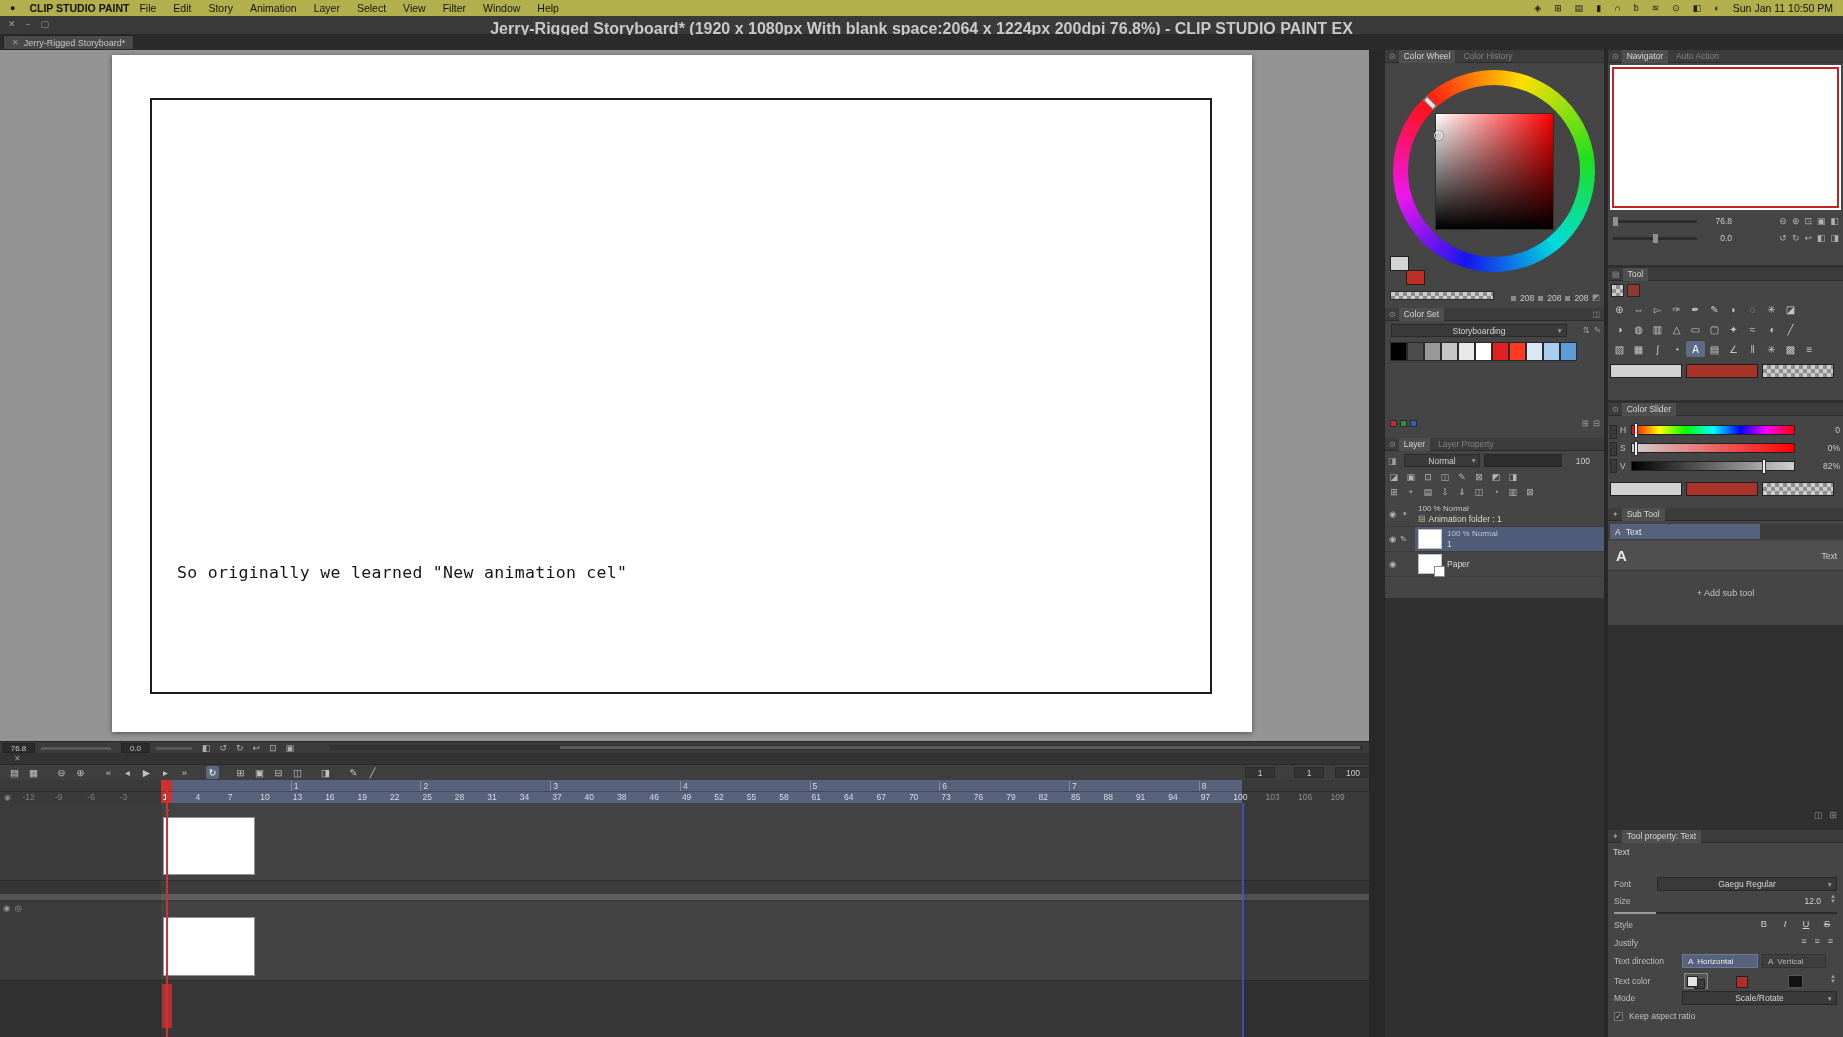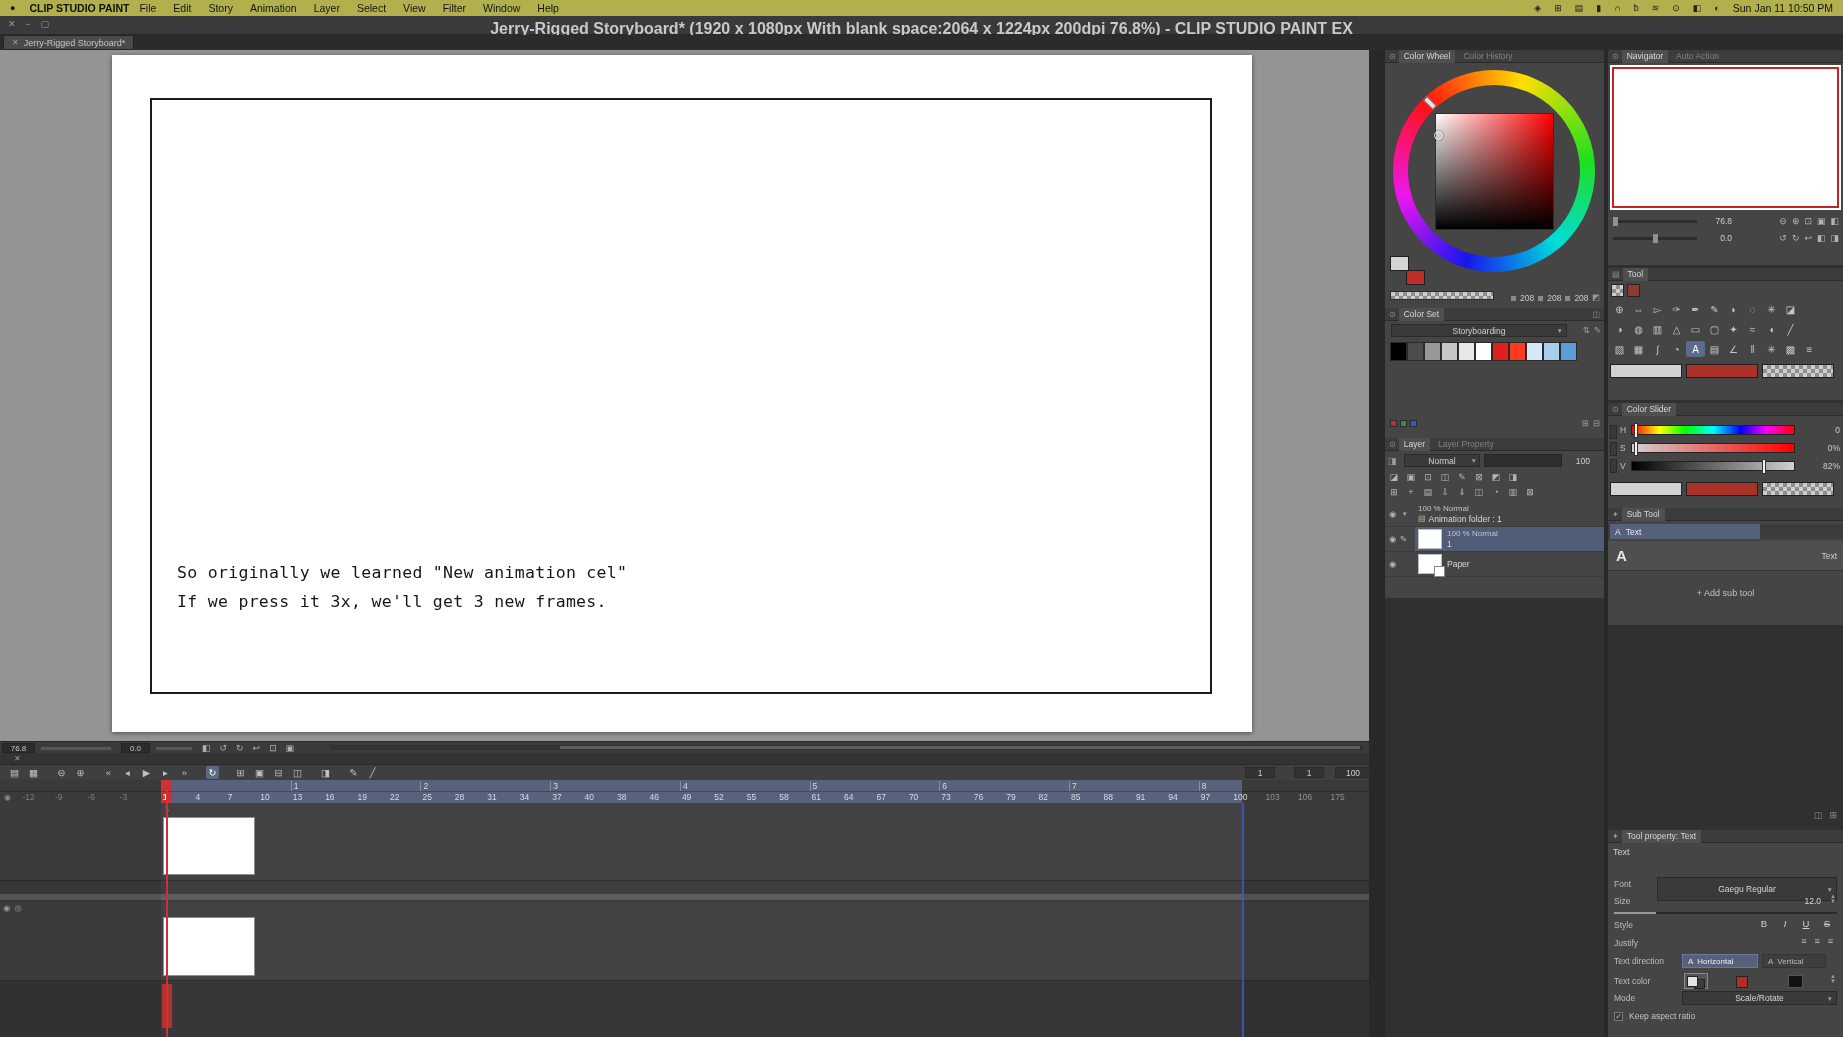--- a/index.html
+++ b/index.html
@@ -237,21 +237,21 @@
   #dock-ics{position:absolute;top:760px;right:6px;display:flex;gap:7px;font-size:9px;color:#8a8a8a}
 
   
   #p-tprop{top:780px;height:207px}
   #tp-sub{position:absolute;left:5px;top:17px;font-size:9px;color:#d2d2d2}
   .tp-label{position:absolute;left:6px;font-size:8.5px;color:#bdbdbd}
   .dropdown{position:absolute;background:#3a3a3a;border:1px solid #292929;box-sizing:border-box;display:flex;
     align-items:center;justify-content:center;font-size:8.5px;color:#d6d6d6}
   .dropdown .caret{position:absolute;right:3px;font-size:6.5px;color:#9a9a9a}
   #tp-font-label{top:49px}
-  #tp-font{left:49px;top:47px;right:6px;height:24px}
+  #tp-font{left:49px;top:47px;right:6px;height:14px}
   #tp-size-label{top:66px}
   #tp-size-val{position:absolute;right:22px;top:66px;font-size:8.5px;color:#d6d6d6}
   #tp-size-stepper{position:absolute;right:7px;top:64px;font-size:6px;color:#9a9a9a;line-height:5px;text-align:center}
   #tp-size-slider{position:absolute;left:6px;right:6px;top:82px;height:2px;background:#2b2b2b}
   #tp-size-slider .fill{position:absolute;left:0;top:0;height:2px;width:42px;background:#9a9a9a}
   #tp-style-label{top:90px}
   #tp-style-btns{position:absolute;right:10px;top:88px;display:flex;gap:9px}
   #tp-style-btns .sb{font-size:9.5px;color:#d0d0d0;width:12px;text-align:center}
   [data-name="italic-button"]{font-style:italic}
   [data-name="underline-button"]{text-decoration:underline}
@@ -334,21 +334,20 @@
       <span data-name="document-tab-label">Jerry-Rigged Storyboard*</span>
     </div>
   </div>
 
   <div id="viewport" data-name="canvas-viewport">
     <div id="page" data-name="canvas-page">
       <div id="frame-rect" data-name="storyboard-frame"></div>
       <div id="canvas-text" data-name="canvas-text-block">
 
       <div class="cline" data-name="canvas-text-line">So originally we learned "New animation cel"</div>
-          <div class="cline" data-name="canvas-text-line">If we press it 3x, we'll get 3 new frames.</div>
         </div>
     </div>
   </div>
 
   <div id="statusbar" data-name="canvas-statusbar">
     <div class="sb-box" id="sb-zoom" data-name="zoom-value">76.8</div>
     <div class="sb-slider" id="sb-sl1" data-name="zoom-slider"></div>
     <div class="sb-box" id="sb-rot" data-name="rotation-value">0.0</div>
     <div class="sb-slider" id="sb-sl2" data-name="rotation-slider"></div>
     <div id="sb-icons" data-name="view-control-icons">
@@ -439,21 +438,21 @@
           <span class="fnum" data-name="frame-label" style="left: 1004.18px;">79</span>
           <span class="fnum" data-name="frame-label" style="left: 1036.61px;">82</span>
           <span class="fnum" data-name="frame-label" style="left: 1069.04px;">85</span>
           <span class="fnum" data-name="frame-label" style="left: 1101.47px;">88</span>
           <span class="fnum" data-name="frame-label" style="left: 1133.9px;">91</span>
           <span class="fnum" data-name="frame-label" style="left: 1166.33px;">94</span>
           <span class="fnum" data-name="frame-label" style="left: 1198.76px;">97</span>
           <span class="fnum" data-name="frame-label" style="left: 1231.19px;">100</span>
           <span class="fnum dim" data-name="frame-label" style="left: 1263.62px;">103</span>
           <span class="fnum dim" data-name="frame-label" style="left: 1296.05px;">106</span>
-          <span class="fnum dim" data-name="frame-label" style="left: 1328.48px;">175</span>
+          <span class="fnum dim" data-name="frame-label" style="left: 1328.48px;">109</span>
         </div>
       <div class="frames-row" data-name="preroll-ruler">
 
       <span class="fnum pre" data-name="preroll-label" style="left: 20.47px;">-12</span>
           <span class="fnum pre" data-name="preroll-label" style="left: 52.9px;">-9</span>
           <span class="fnum pre" data-name="preroll-label" style="left: 85.33px;">-6</span>
           <span class="fnum pre" data-name="preroll-label" style="left: 117.76px;">-3</span>
         </div>
       <span id="ruler-eye" data-name="ruler-eye-icon">◉</span>
     </div>

